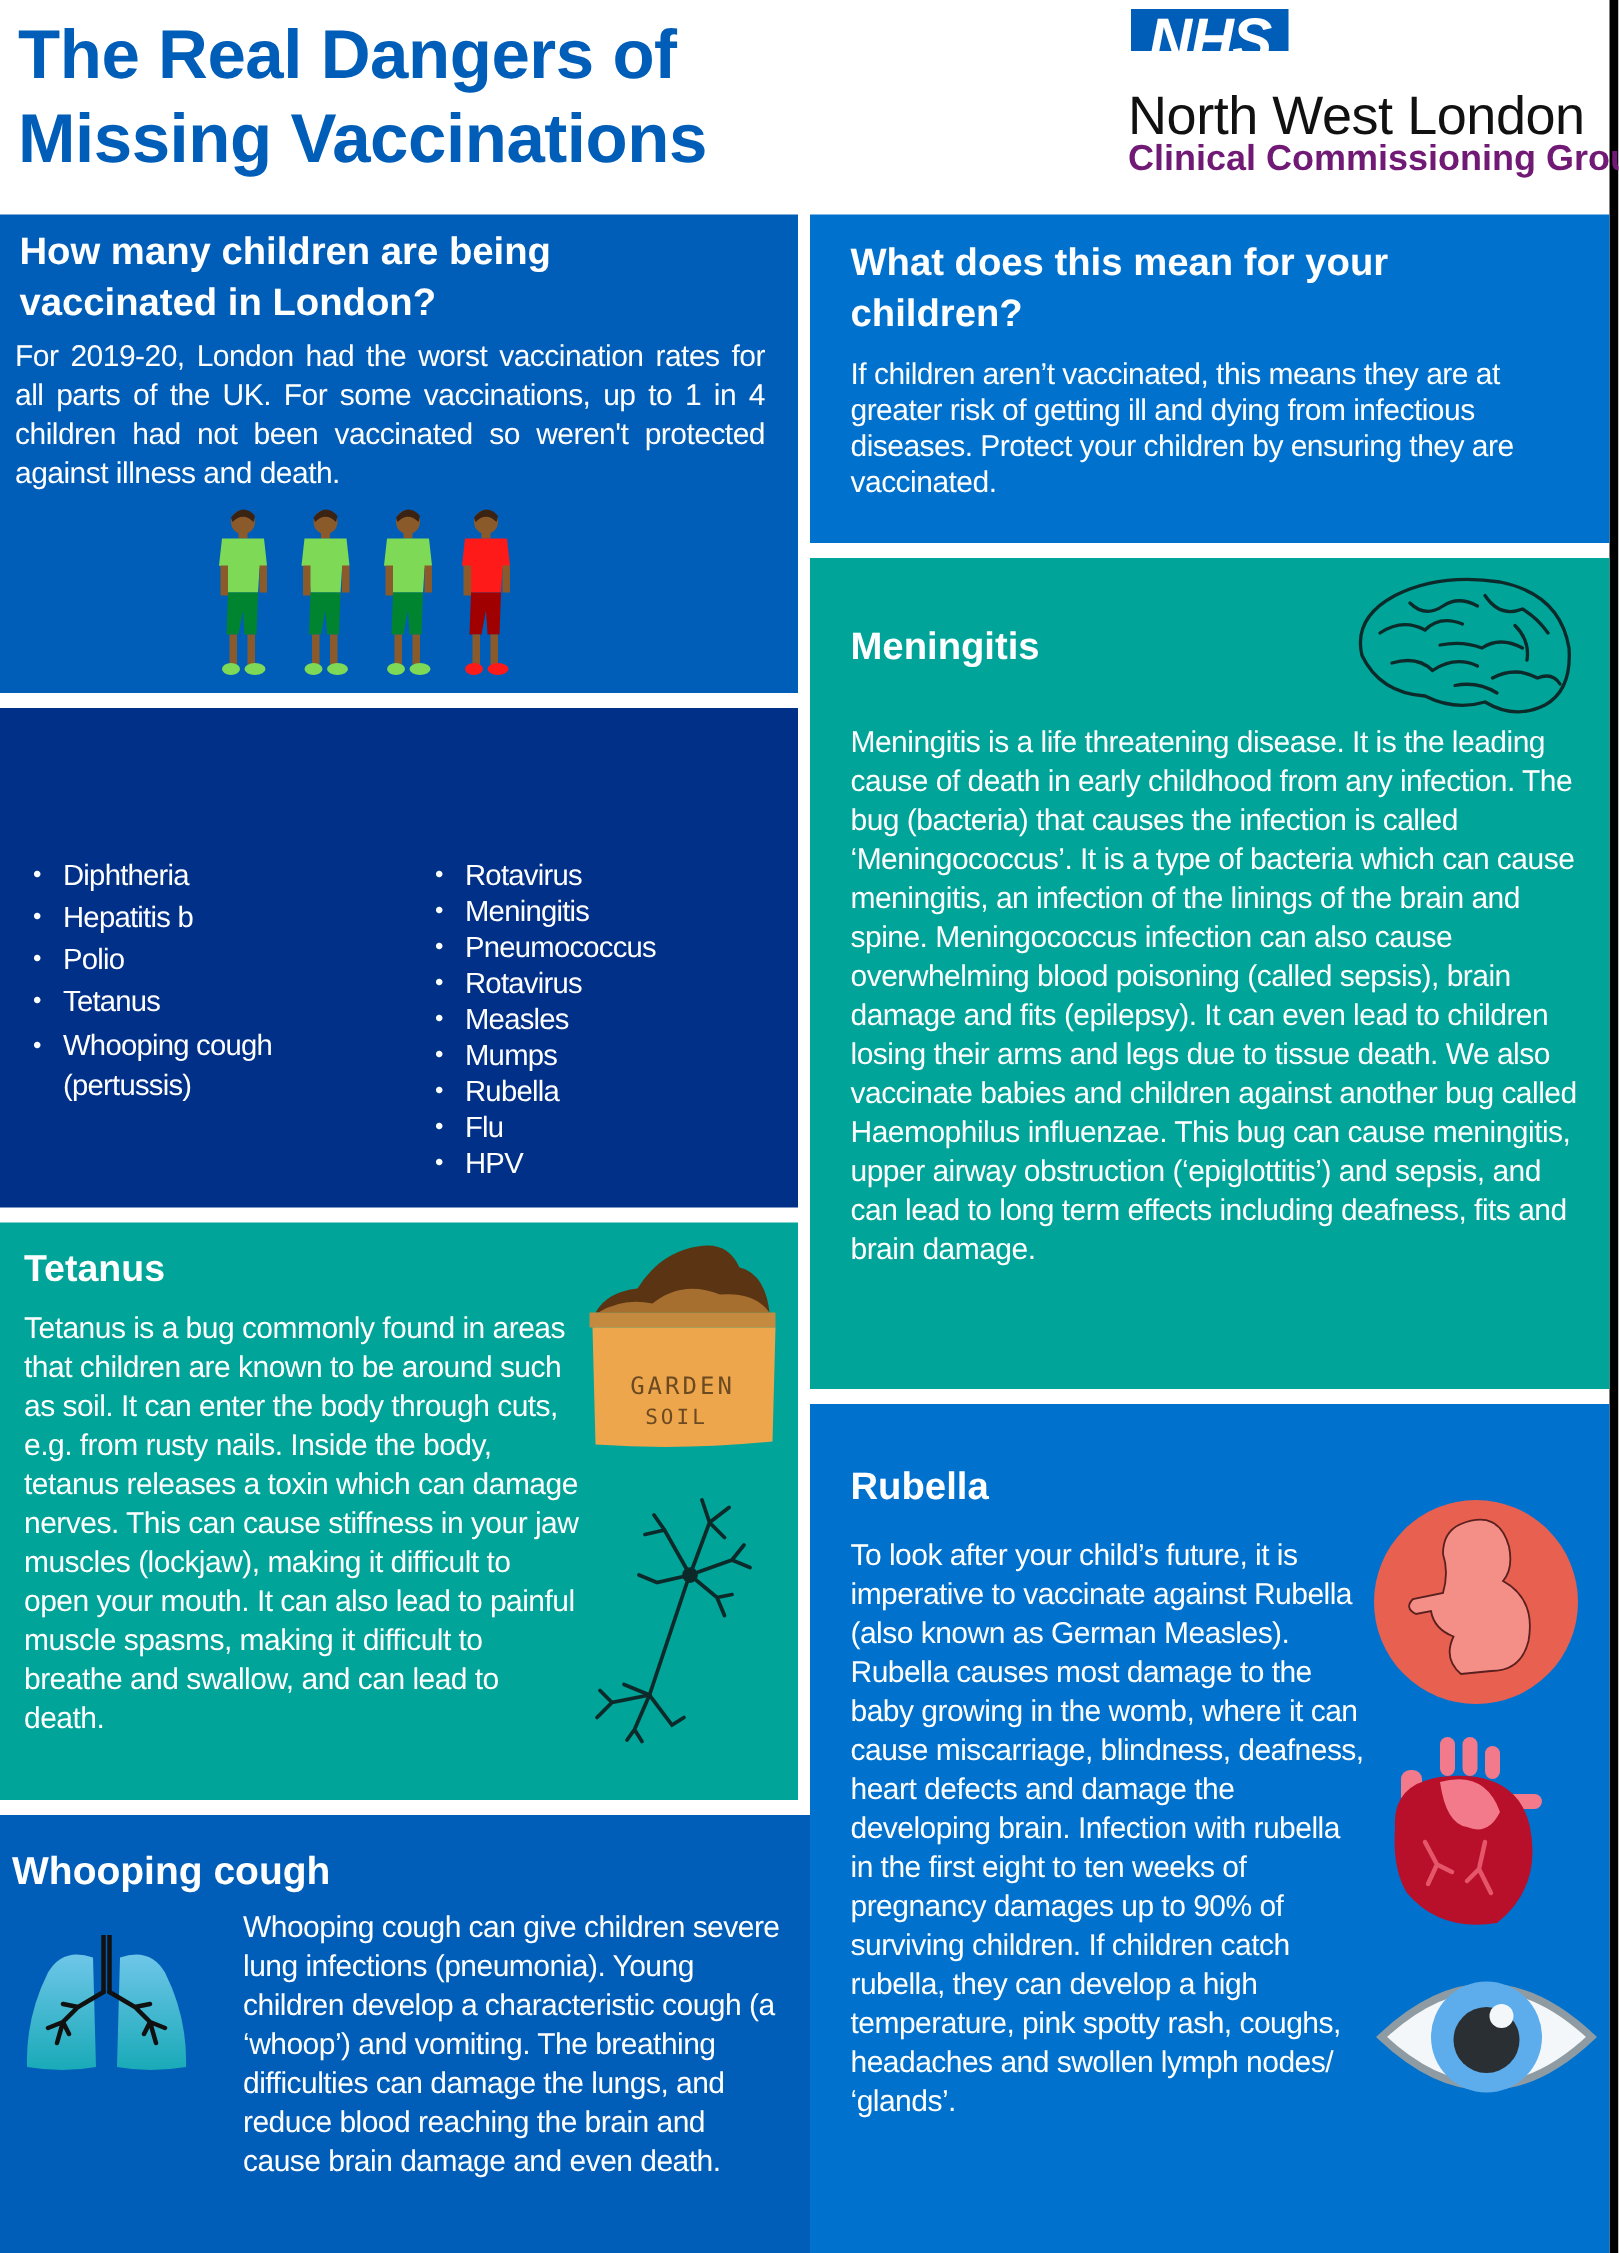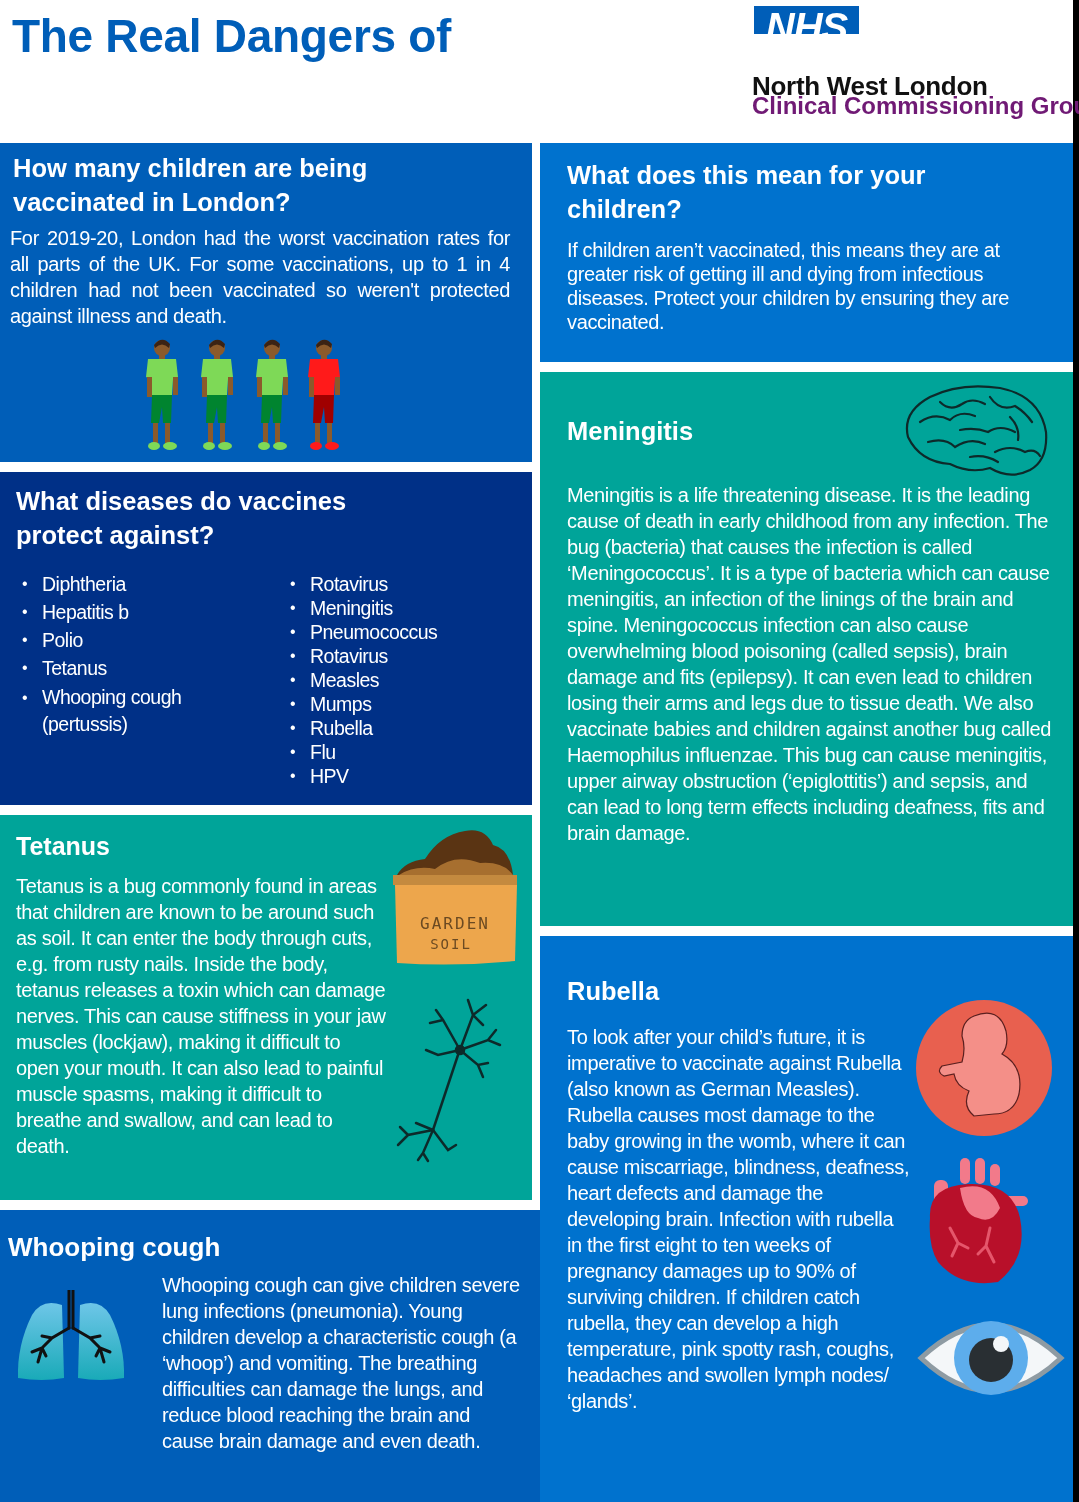--- a/index.html
+++ b/index.html
@@ -5,21 +5,21 @@
     * { box-sizing: border-box; margin: 0; padding: 0; }
     html, body { width: 1079px; height: 1502px; overflow: hidden; background: #ffffff; }
     body { position: relative; font-family: "Liberation Sans", sans-serif; }
 
     .edge-strip { position: absolute; left: 1073px; top: 0; width: 6px; height: 1502px; background: #000; }
 
     
     .title { position: absolute; left: 12px; top: 8px; color: #005EB8; font-weight: bold; font-size: 46px; line-height: 56px; letter-spacing: -0.3px; }
     .logo { position: absolute; left: 752px; top: 6px; width: 300px; height: 120px; }
     .nhs-box { position: absolute; left: 2px; top: 0; width: 105px; height: 28px; background: #005EB8; color: #fff; font-weight: bold; font-style: italic; font-size: 40px; line-height: 42px; text-align: center; letter-spacing: -1px; }
-    .org-name { position: absolute; left: 0; top: 65px; font-size: 26px; color: #111; font-weight: bold; letter-spacing: -0.3px; white-space: nowrap; }
+    .org-name { position: absolute; left: 0; top: 50px; font-size: 36px; color: #111; font-weight: normal; letter-spacing: -0.3px; white-space: nowrap; }
     .org-sub { position: absolute; left: 0; top: 86px; font-size: 24px; color: #701a75; font-weight: bold; white-space: nowrap; }
 
     
     .panel { position: absolute; color: #fff; overflow: hidden; }
     .p-blue { background: #005EB8; }
     .p-navy { background: #003087; }
     .p-teal { background: #00A499; }
     .p-rblue { background: #0072CE; }
 
     .ph { font-weight: bold; font-size: 25.5px; line-height: 34px; }
@@ -73,20 +73,21 @@
     .heart { position: absolute; left: 380px; top: 222px; width: 110px; height: 128px; }
     .eye { position: absolute; left: 377px; top: 372px; width: 148px; height: 100px; }
   </style>
 </head>
 <body>
 
 <div class="edge-strip"></div>
 
 <div class="title">
   <div>The Real Dangers of</div>
+  <div>Missing Vaccinations</div>
 </div>
 
 <div class="logo">
   <div class="nhs-box">NHS</div>
   <div class="org-name">North West London</div>
   <div class="org-sub">Clinical Commissioning Group</div>
 </div>
 
 <section id="q1" class="panel p-blue">
   <h2 class="ph">
@@ -144,24 +145,20 @@
       <rect x="33" y="42" width="5" height="18" fill="#8B5A2B"></rect>
       <rect x="13" y="88" width="5" height="20" fill="#8B5A2B"></rect>
       <rect x="25" y="88" width="5" height="20" fill="#8B5A2B"></rect>
       <ellipse cx="14" cy="111" rx="6" ry="4" fill="#FF1A1A"></ellipse>
       <ellipse cx="30" cy="111" rx="7" ry="4" fill="#FF1A1A"></ellipse>
     </g>
   </svg>
 </section>
 
 <section id="diseases" class="panel p-navy">
-  <h2 class="ph">
-    <div>What diseases do vaccines</div>
-    <div>protect against?</div>
-  </h2>
   <ul class="dlist col1">
     <li>Diphtheria</li>
     <li>Hepatitis b</li>
     <li>Polio</li>
     <li>Tetanus</li>
     <li style="line-height:27px;">Whooping cough (pertussis)</li>
   </ul>
   <ul class="dlist col2">
     <li>Rotavirus</li>
     <li>Meningitis</li>

